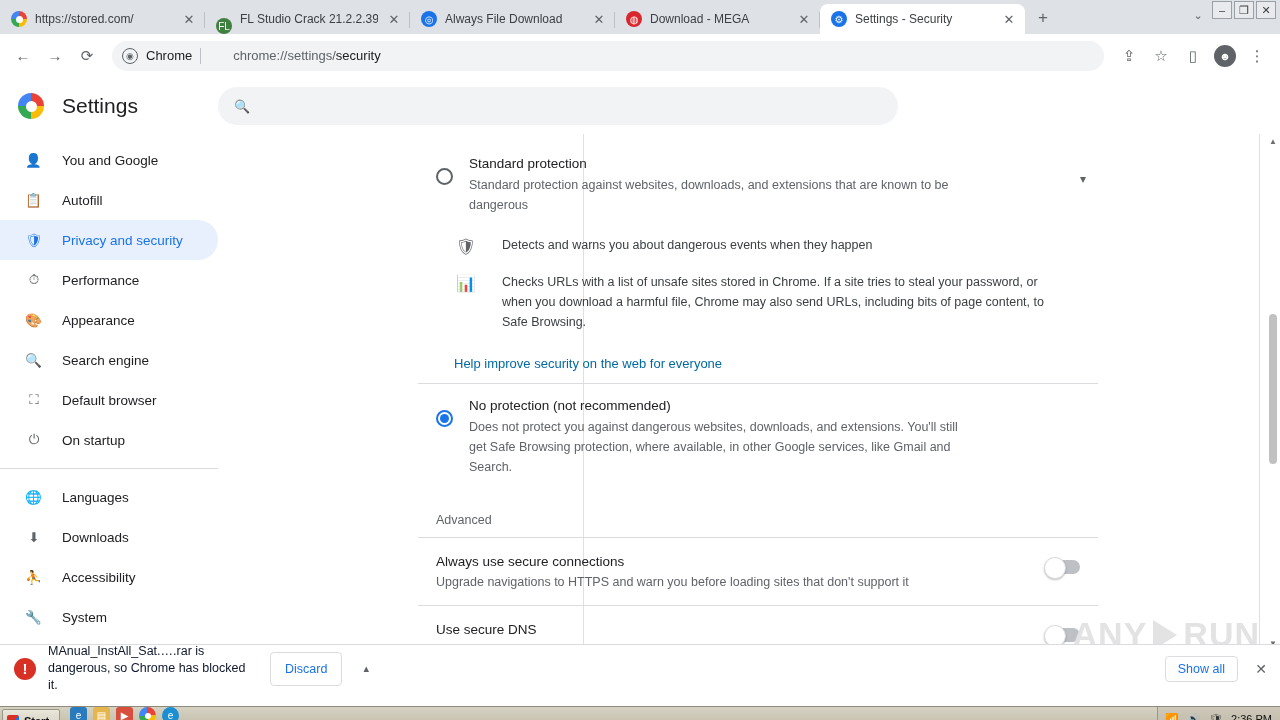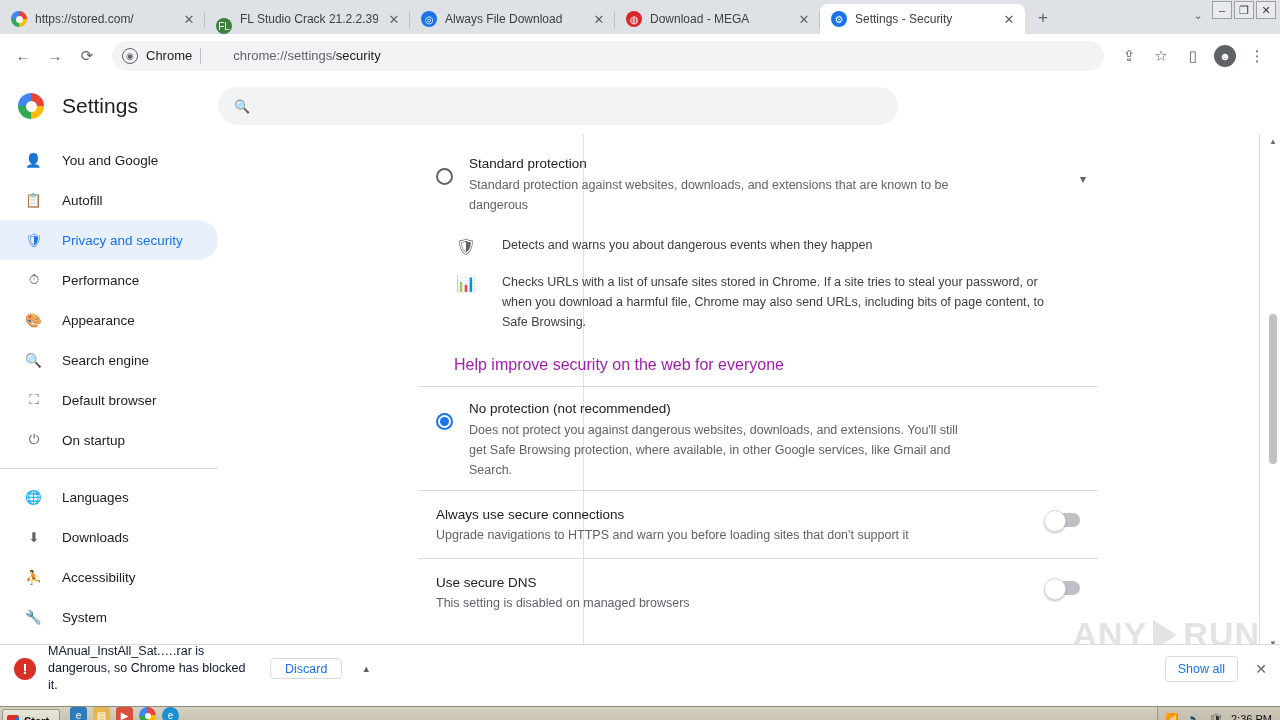--- a/index.html
+++ b/index.html
@@ -275,21 +275,21 @@
   .sub-row {
     display: flex; gap: 26px; align-items: flex-start;
     padding: 10px 0 6px 38px;
   }
   .sub-ic {
     width: 20px; flex: 0 0 20px; color: #5f6368;
     display: flex; justify-content: center; padding-top: 2px;
   }
   .sub-text { font-size: 12.5px; color: #3c4043; line-height: 20px; max-width: 560px; }
   .section-label {
-    font-size: 16px; color: #a21caf;
+    font-size: 13px; color: #0369a1;
     padding: 18px 0 12px 36px;
     border-bottom: 1px solid #dadce0;
     margin: 0 0 0 0;
   }
   .advanced {
     font-size: 12.5px; color: #5f6368;
     padding: 26px 0 10px 0;
   }
   .toggle-row {
     display: flex; align-items: flex-start;
@@ -359,21 +359,21 @@
   }
   .dl-icon {
     width: 22px; height: 22px; border-radius: 50%;
     background: #d93025; color: #fff;
     display: flex; align-items: center; justify-content: center;
     font-size: 15px; font-weight: bold; flex: 0 0 22px;
   }
   .dl-text { font-size: 12.5px; color: #0f172a; line-height: 17px; max-width: 210px; }
   .dl-btn {
     border: 1px solid #dadce0; border-radius: 4px;
-    height: 21px; padding: 0 14px;
+    height: 34px; padding: 0 14px;
     display: flex; align-items: center;
     font-size: 12.5px; color: #1a73e8;
     background: #fff;
   }
   .dl-chev {
     width: 24px; height: 24px;
     display: flex; align-items: center; justify-content: center;
     color: #5f6368; font-size: 11px;
   }
   .dl-right { margin-left: auto; display: flex; align-items: center; gap: 14px; }
@@ -600,20 +600,21 @@
       <div class="section-label">Help improve security on the web for everyone</div>
 
       <div class="opt-row">
         <span class="radio checked"></span>
         <span class="opt-text">
           <div class="opt-title">No protection (not recommended)</div>
           <div class="opt-desc">Does not protect you against dangerous websites, downloads, and extensions. You'll still get Safe Browsing protection, where available, in other Google services, like Gmail and Search.</div>
         </span>
       </div>
 
+      <div class="advanced" style="padding-left:18px">Advanced</div>
 
       <div class="toggle-row">
         <span class="tr-text" style="padding-left:18px">
           <div class="tr-title">Always use secure connections</div>
           <div class="tr-desc">Upgrade navigations to HTTPS and warn you before loading sites that don't support it</div>
         </span>
         <span class="switch"></span>
       </div>
 
       <div class="toggle-row">

